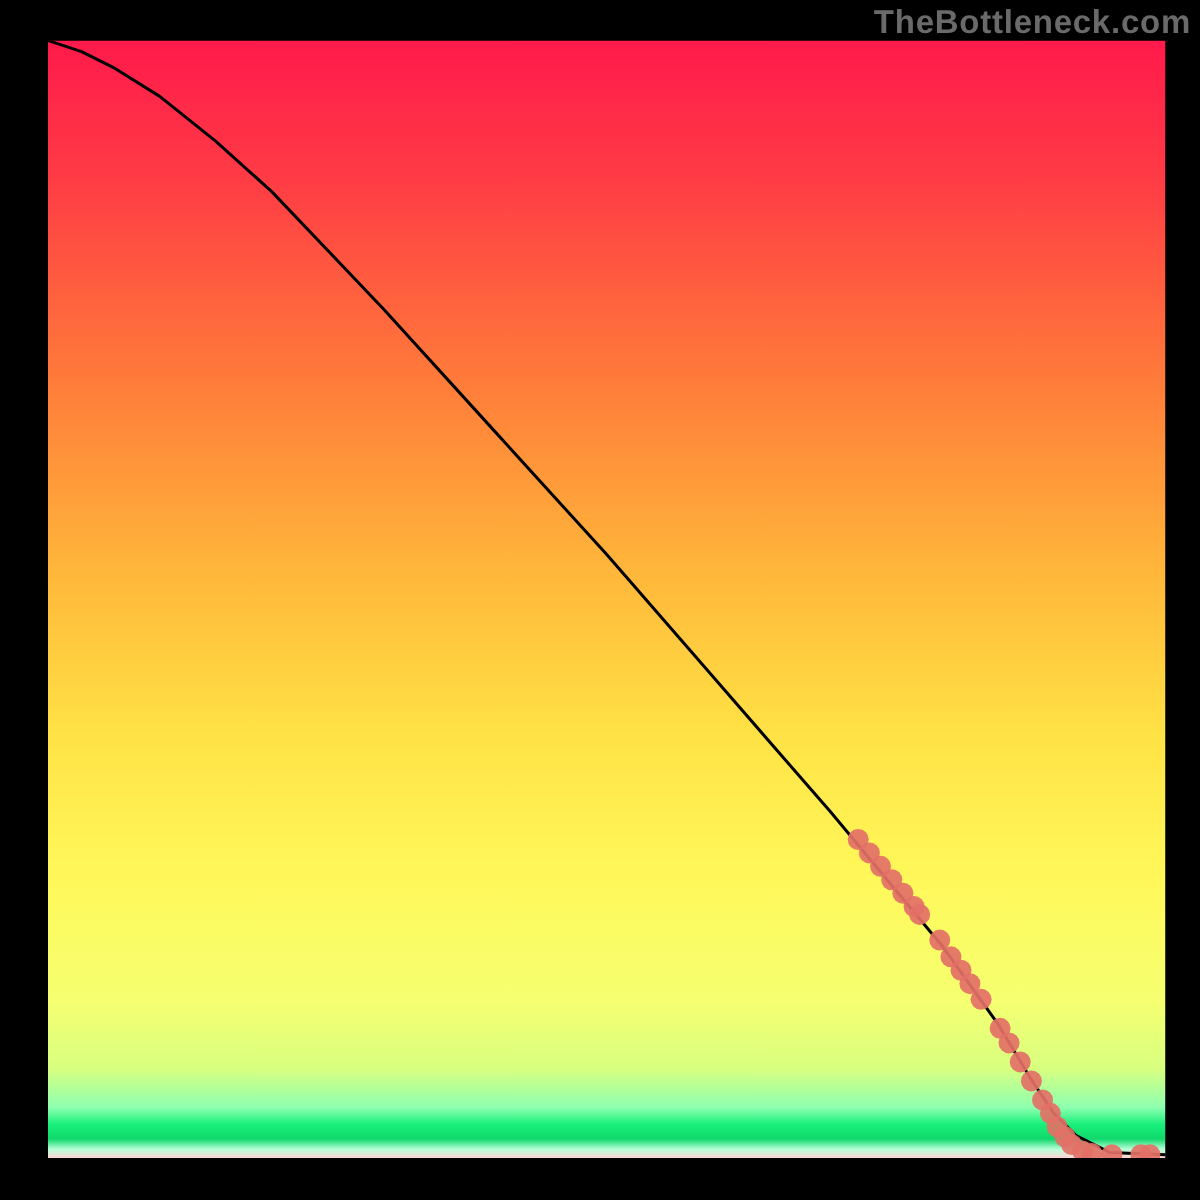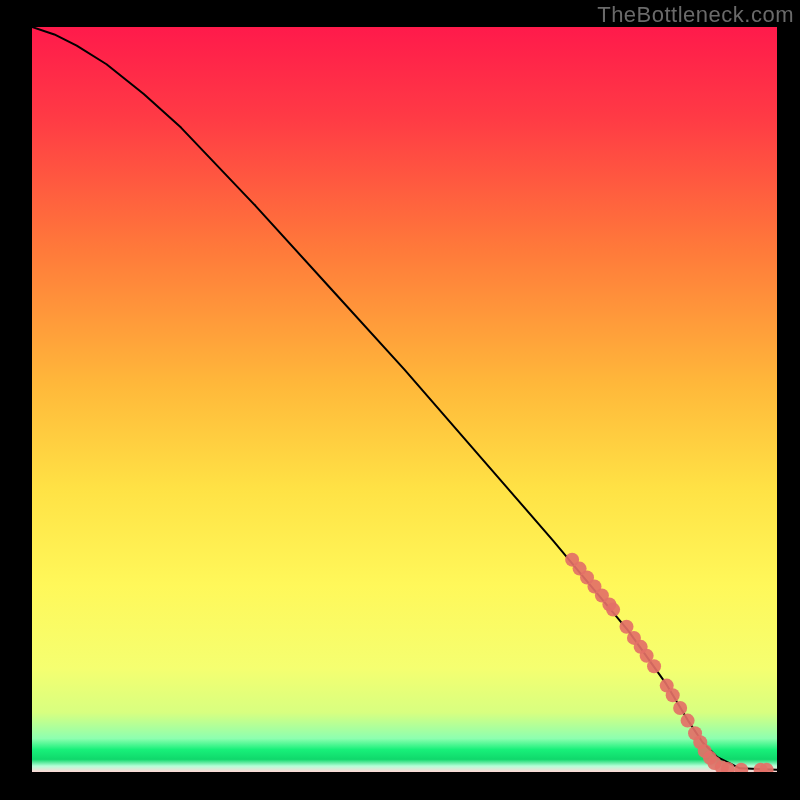--- a/index.html
+++ b/index.html
@@ -17,21 +17,21 @@
     left: 0; top: 0;
     width: 800px; height: 800px;
     background: #000;
   }
   .watermark {
     position: absolute;
     top: 2px;
     right: 6px;
     color: #6a6a6a;
     font-size: 22px;
-    font-weight: normal;
+    font-weight: bold;
     letter-spacing: 0.5px;
     z-index: 20;
   }
   .plotwrap {
     position: absolute;
     left: 32px;
     top: 27px;
     width: 745px;
     height: 745px;
     z-index: 5;

